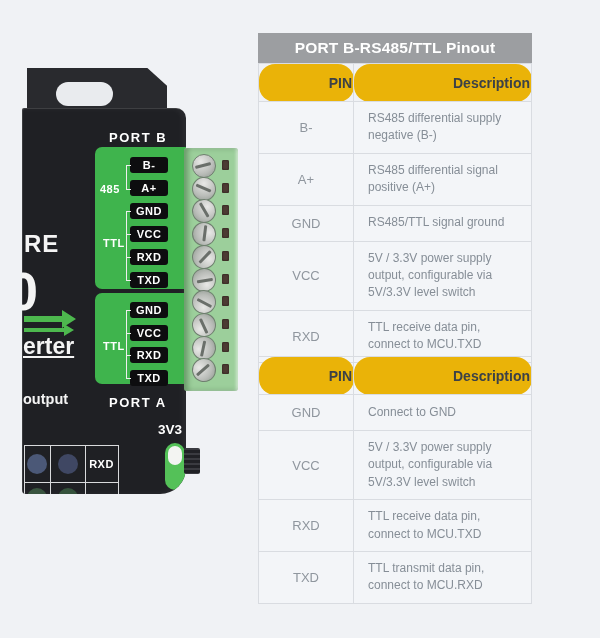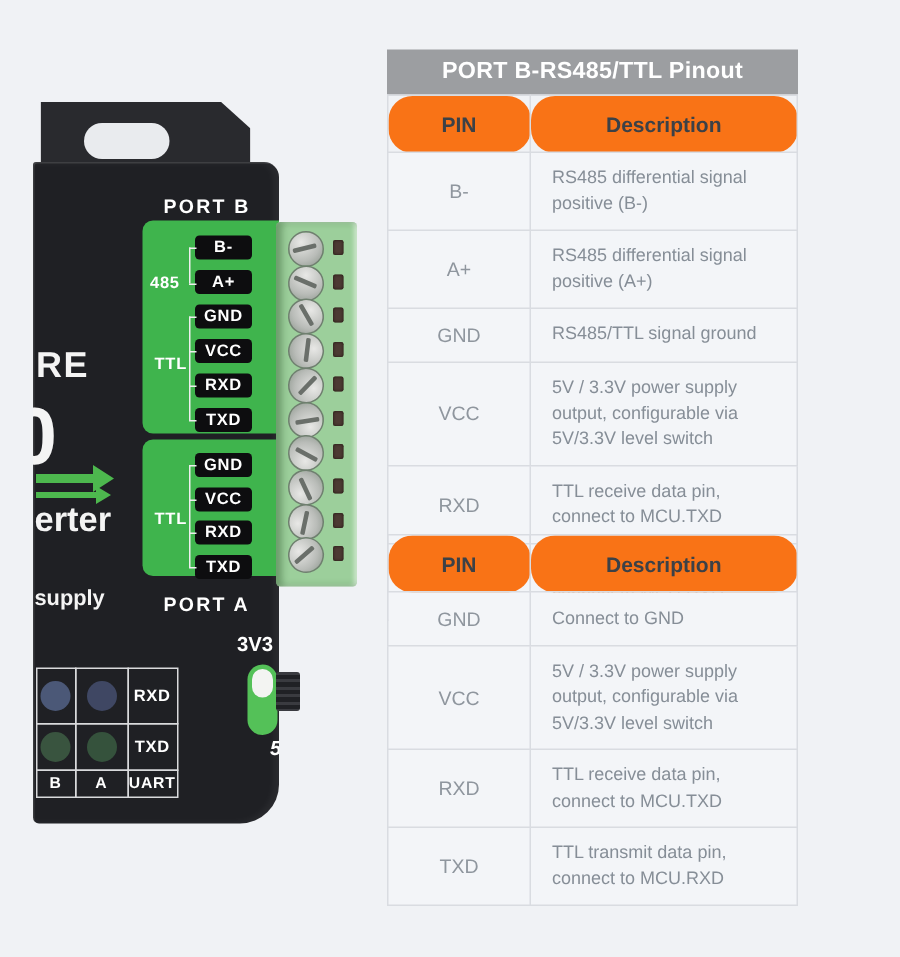--- a/index.html
+++ b/index.html
@@ -3,21 +3,21 @@
 <meta charset="utf-8">
 <style>
   html,body{margin:0;padding:0;}
   body{font-family:"Liberation Sans", sans-serif;}
   #stage{position:relative;width:600px;height:638px;background:#f0f2f5;overflow:hidden;}
 
   
   .tab-plate{position:absolute;left:27px;top:68px;width:140px;height:52px;background:#292a2e;
     clip-path:polygon(0 0,86% 0,100% 34%,100% 100%,0 100%);}
   .tab-hole{position:absolute;left:29px;top:14px;width:57px;height:24px;border-radius:12px;background:#e9ebee;}
-  .device-body{position:absolute;left:22px;top:108px;width:164px;height:441px;background:#1f2024;
+  .device-body{position:absolute;left:22px;top:108px;width:164px;height:386px;background:#1f2024;
     border-radius:2px 10px 26px 4px;overflow:hidden;box-shadow:inset -3px 0 6px rgba(255,255,255,.06), inset 1px 1px 0 rgba(255,255,255,.12);}
   .port-label{position:absolute;color:#fff;font-weight:bold;font-size:13px;letter-spacing:1.5px;}
   .green-panel{position:absolute;left:73px;width:91px;background:#3fb44d;border-radius:7px 0 0 7px;}
   .pin-box{position:absolute;left:108px;width:38px;height:16px;background:#0d0d0f;border-radius:3px;
     color:#fff;font-weight:bold;font-size:11px;line-height:16px;text-align:center;letter-spacing:.5px;}
   .grp-label{position:absolute;color:#fff;font-weight:bold;font-size:11px;letter-spacing:.5px;}
   .brk-v{position:absolute;left:104px;width:0;border-left:1.2px solid #efefef;}
   .brk-h{position:absolute;width:5px;height:0;border-top:1.2px solid #efefef;left:104px;}
   .silk{position:absolute;color:#f4f4f4;font-weight:800;white-space:nowrap;}
   
@@ -40,21 +40,21 @@
   .side-knob{position:absolute;left:184px;top:448px;width:16px;height:26px;background:#28292d;border-radius:2px;
     background-image:repeating-linear-gradient(to bottom,#3a3b40 0 2px,#202125 2px 5px);}
 
   
   .pinout{position:absolute;width:274px;}
   .pinout-title{height:30px;background:#9c9ea1;color:#ffffff;font-weight:bold;font-size:15.5px;
     display:flex;align-items:center;justify-content:center;letter-spacing:.2px;}
   table.pinout-table{width:100%;border-collapse:collapse;table-layout:fixed;}
   .pinout-table th,.pinout-table td{border:1px solid #d9dce1;}
   .pinout-table col.c-pin{width:95px;}
-  .pinout-table th{background:#f97316;color:#3c4147;font-size:14px;font-weight:bold;height:35px;text-align:center;border-radius:16px;}
+  .pinout-table th{background:#eab308;color:#3c4147;font-size:14px;font-weight:bold;height:35px;text-align:right;border-radius:16px;}
   .pinout-table td{background:#f3f5f8;}
   td.pin-cell{color:#8f969e;font-size:13px;text-align:center;padding:10px 2px;}
   td.desc-cell{color:#868e97;font-size:12px;text-align:left;padding:8px 8px 8px 14px;line-height:1.45;}
   .footnote{position:absolute;color:#9ba1a9;font-size:12px;}
 </style>
 </head>
 <body>
 
 <div id="stage">
 
@@ -101,22 +101,22 @@
     <div class="brk-h" style="top:225px;"></div>
     <div class="brk-h" style="top:247px;"></div>
     <div class="brk-h" style="top:270px;"></div>
 
     <div class="silk" style="left:2px;top:122px;font-size:24px;letter-spacing:1px;">RE</div>
     <div class="silk" style="left:-14px;top:152px;font-size:54px;">0</div>
     <svg style="position:absolute;left:2px;top:202px;" width="58" height="28" viewBox="0 0 58 28">
       <polygon points="0,6 38,6 38,0 52,9 38,18 38,12 0,12" fill="#4db84e"></polygon>
       <polygon points="0,18 40,18 40,14 50,20 40,26 40,22 0,22" fill="#4db84e"></polygon>
     </svg>
-    <div class="silk" style="left:1px;top:225px;font-size:23px;">erter</div>
-    <div class="silk" style="left:1px;top:283px;font-size:14.5px;font-weight:bold;">supply</div>
+    <div class="silk" style="left:1px;top:225px;font-size:23px;text-decoration:underline;">erter</div>
+    <div class="silk" style="left:1px;top:283px;font-size:14.5px;font-weight:bold;">output</div>
 
     <div class="port-label" style="left:87px;top:287px;">PORT A</div>
 
     <div class="led-grid" id="led-grid">
         <div class="led-cell">
           <div class="led-dot" style="background: rgb(75, 88, 119);"></div>
         </div>
         <div class="led-cell">
           <div class="led-dot" style="background: rgb(63, 71, 99);"></div>
         </div>
@@ -183,21 +183,21 @@
         </colgroup>
       <thead>
         <tr>
           <th>PIN</th>
           <th>Description</th>
         </tr>
       </thead>
       <tbody>
           <tr>
             <td class="pin-cell">B-</td>
-            <td class="desc-cell">RS485 differential signal positive (B-)</td>
+            <td class="desc-cell">RS485 differential supply negative (B-)</td>
           </tr>
           <tr>
             <td class="pin-cell">A+</td>
             <td class="desc-cell">RS485 differential signal positive (A+)</td>
           </tr>
           <tr>
             <td class="pin-cell">GND</td>
             <td class="desc-cell">RS485/TTL signal ground</td>
           </tr>
           <tr>

